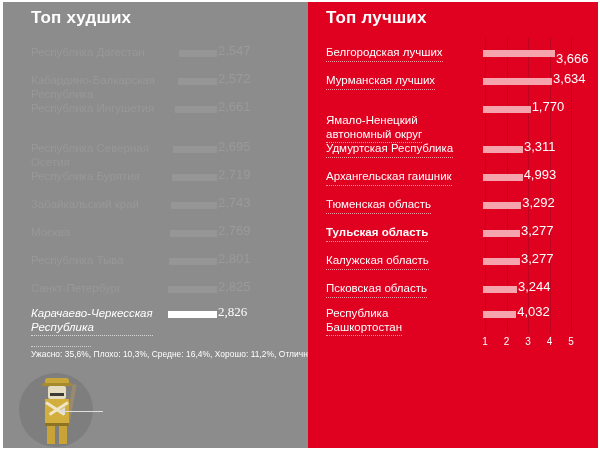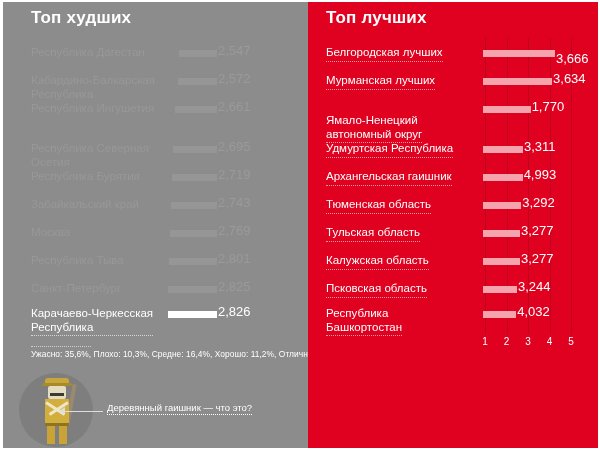--- a/index.html
+++ b/index.html
@@ -60,23 +60,23 @@
     white-space: nowrap;
   }
 
   
   .panel-left .row-label { left: 28px; color: #989898; }
   .panel-left .row-bar   { background: #969696; }
   .panel-left .row-value { color: #9a9a9a; }
 
   
   .row-hl .row-label { color: #ffffff !important;
-        border-bottom: 1px dotted #d6d6d6; display: inline-block; padding-bottom: 1px; }
+        border-bottom: 1px dotted #d6d6d6; display: inline-block; padding-bottom: 1px; font-style: italic; }
   .row-hl .row-bar   { background: #ffffff !important; }
-  .row-hl .row-value { color: #ffffff !important; }
+  .row-hl .row-value { color: #ffffff !important; font-family: Liberation Serif, serif; }
 
   
   .panel-right .row-label {
     left: 18px; color: #ffffff;
     border-bottom: 1px dotted #f09aa6;
     display: inline-block;
     padding-bottom: 1px;
   }
   .panel-right .row-bar   { background: #f5a3ad; }
   .panel-right .row-value { color: #ffffff; }
@@ -227,21 +227,20 @@
       <div class="nc-mouth"></div>
       <div class="nc-body"></div>
       <div class="nc-strapA"></div>
       <div class="nc-strapB"></div>
       <div class="nc-belt"></div>
       <div class="nc-legL"></div>
       <div class="nc-legR"></div>
     </div>
     <div class="arrow arrow-left"></div>
     <div class="arrow-head arrow-head-left"></div>
-    <div class="callout-text callout-left">Деревянный гаишник — что это?</div>
   </div>
 
   <div class="panel-right">
     <div class="title title-right">Топ лучших</div>
 
     <div class="rows" id="grid-right">
         <div class="grid" style="left: 177px;"></div>
         <div class="grid" style="left: 198.5px;"></div>
         <div class="grid" style="left: 220px;"></div>
         <div class="grid" style="left: 241.5px;"></div>
@@ -273,21 +272,21 @@
           <div class="row-label" style="top: 0px;">Архангельская гаишник</div>
           <div class="row-bar" style="left: 175px; top: 4px; width: 39.63px;"></div>
           <div class="row-value" style="left: 215.63px; top: -3px;">4,993</div>
         </div>
         <div class="row" style="top: 196px;">
           <div class="row-label" style="top: 0px;">Тюменская область</div>
           <div class="row-bar" style="left: 175px; top: 4px; width: 38.28px;"></div>
           <div class="row-value" style="left: 214.28px; top: -3px;">3,292</div>
         </div>
         <div class="row" style="top: 224px;">
-          <div class="row-label" style="top: 0px;">Тульская область</div>
+          <div class="row-label" style="top: 0px; font-weight: bold;">Тульская область</div>
           <div class="row-bar" style="left: 175px; top: 4px; width: 36.93px;"></div>
           <div class="row-value" style="left: 212.93px; top: -3px;">3,277</div>
         </div>
         <div class="row" style="top: 252px;">
           <div class="row-label" style="top: 0px;">Калужская область</div>
           <div class="row-bar" style="left: 175px; top: 4px; width: 36.93px;"></div>
           <div class="row-value" style="left: 212.93px; top: -3px;">3,277</div>
         </div>
         <div class="row" style="top: 280px;">
           <div class="row-label" style="top: 0px;">Псковская область</div>

